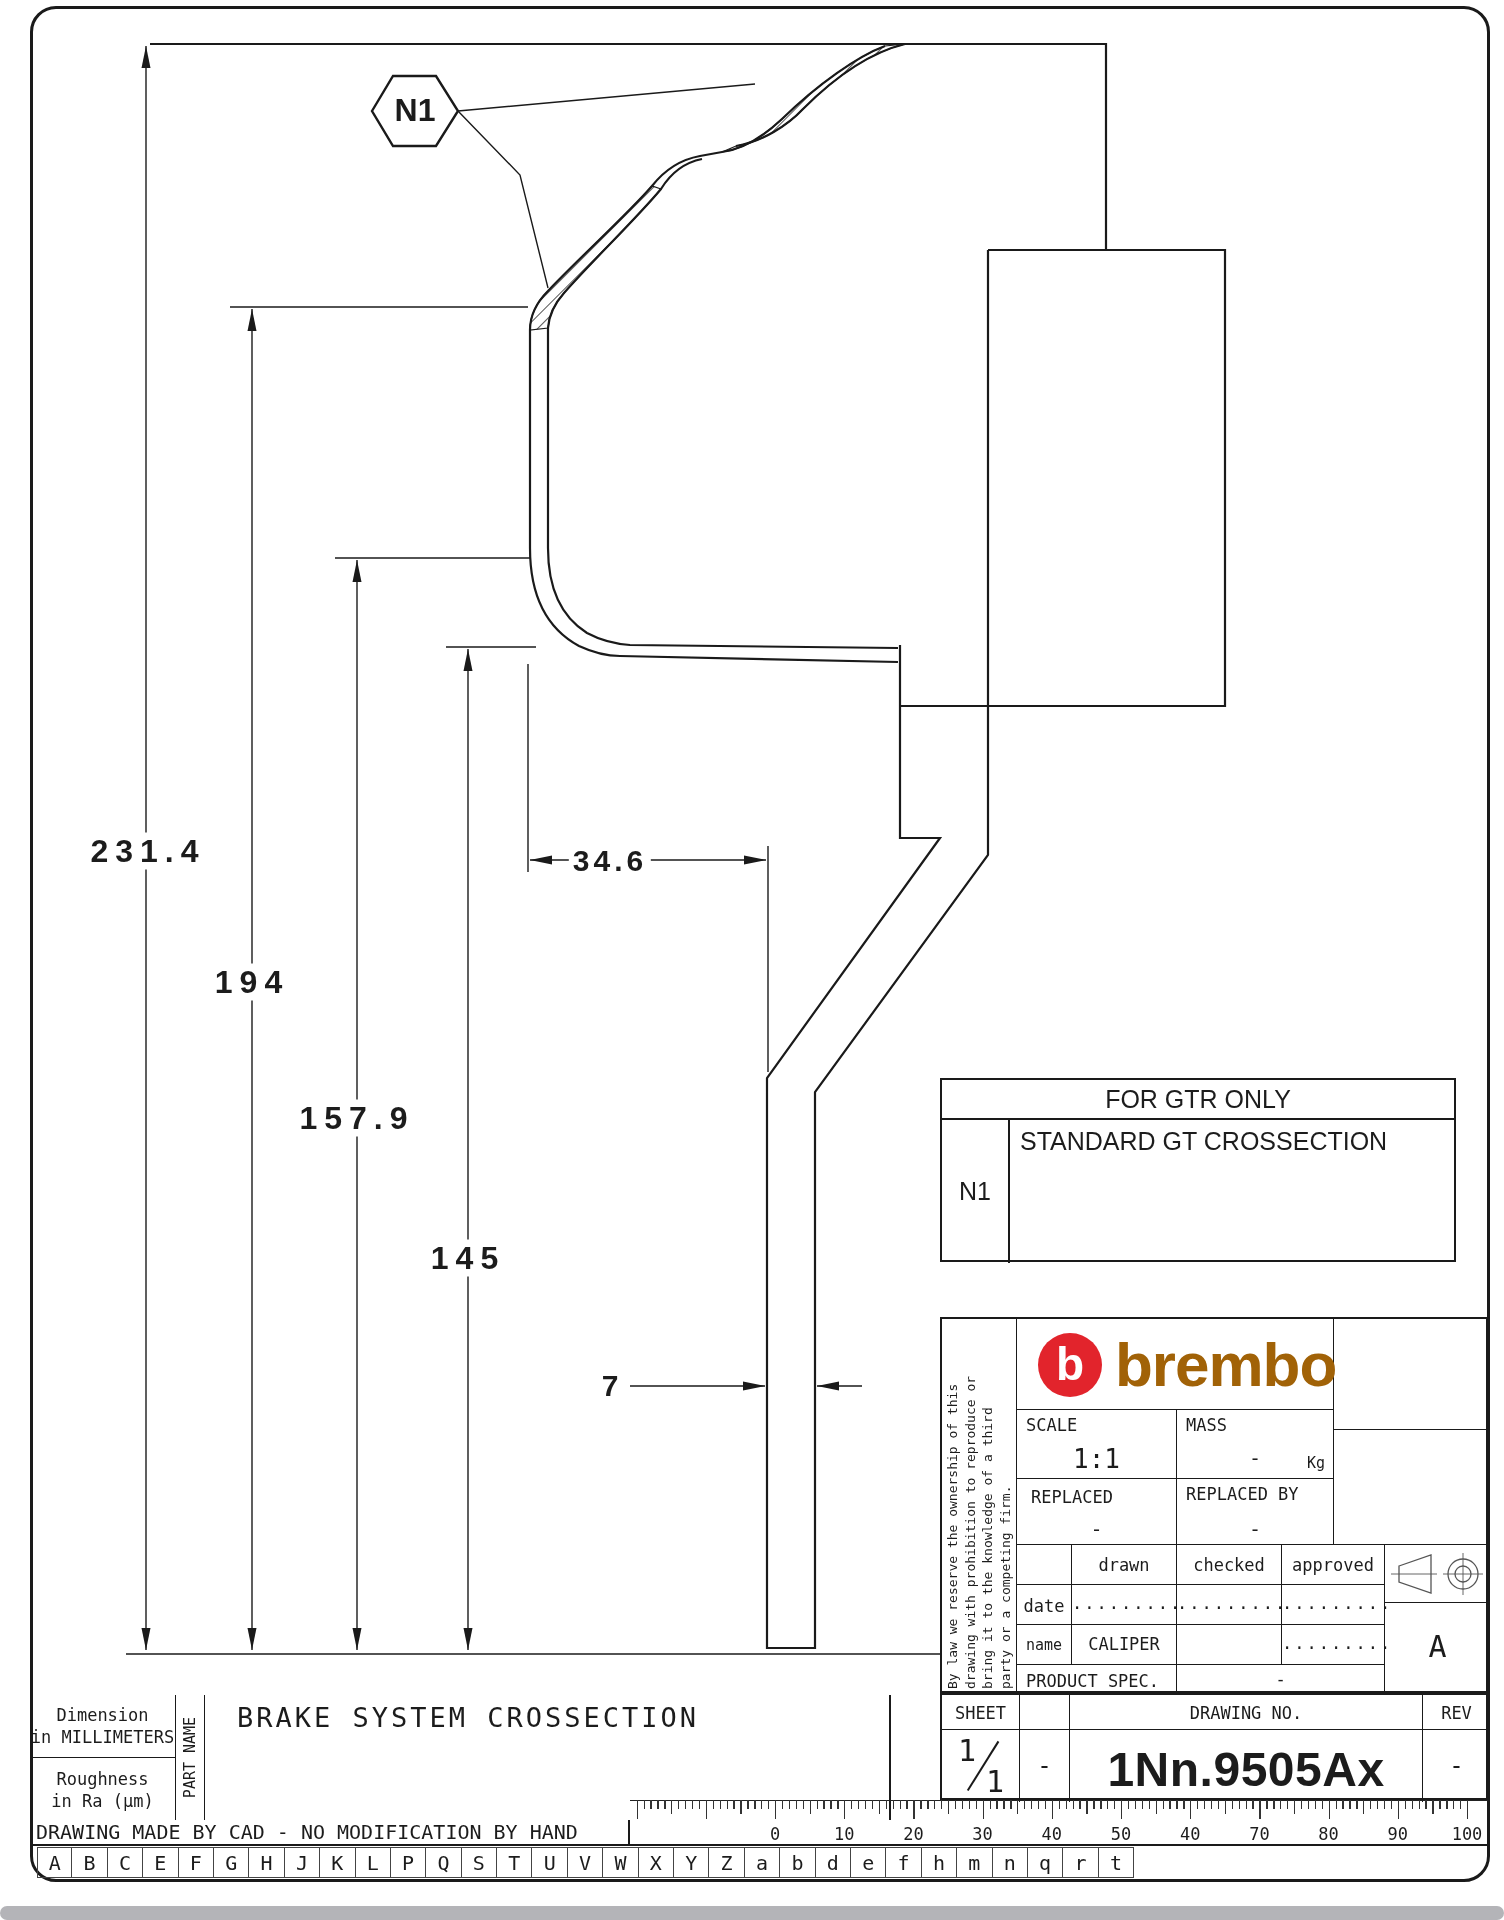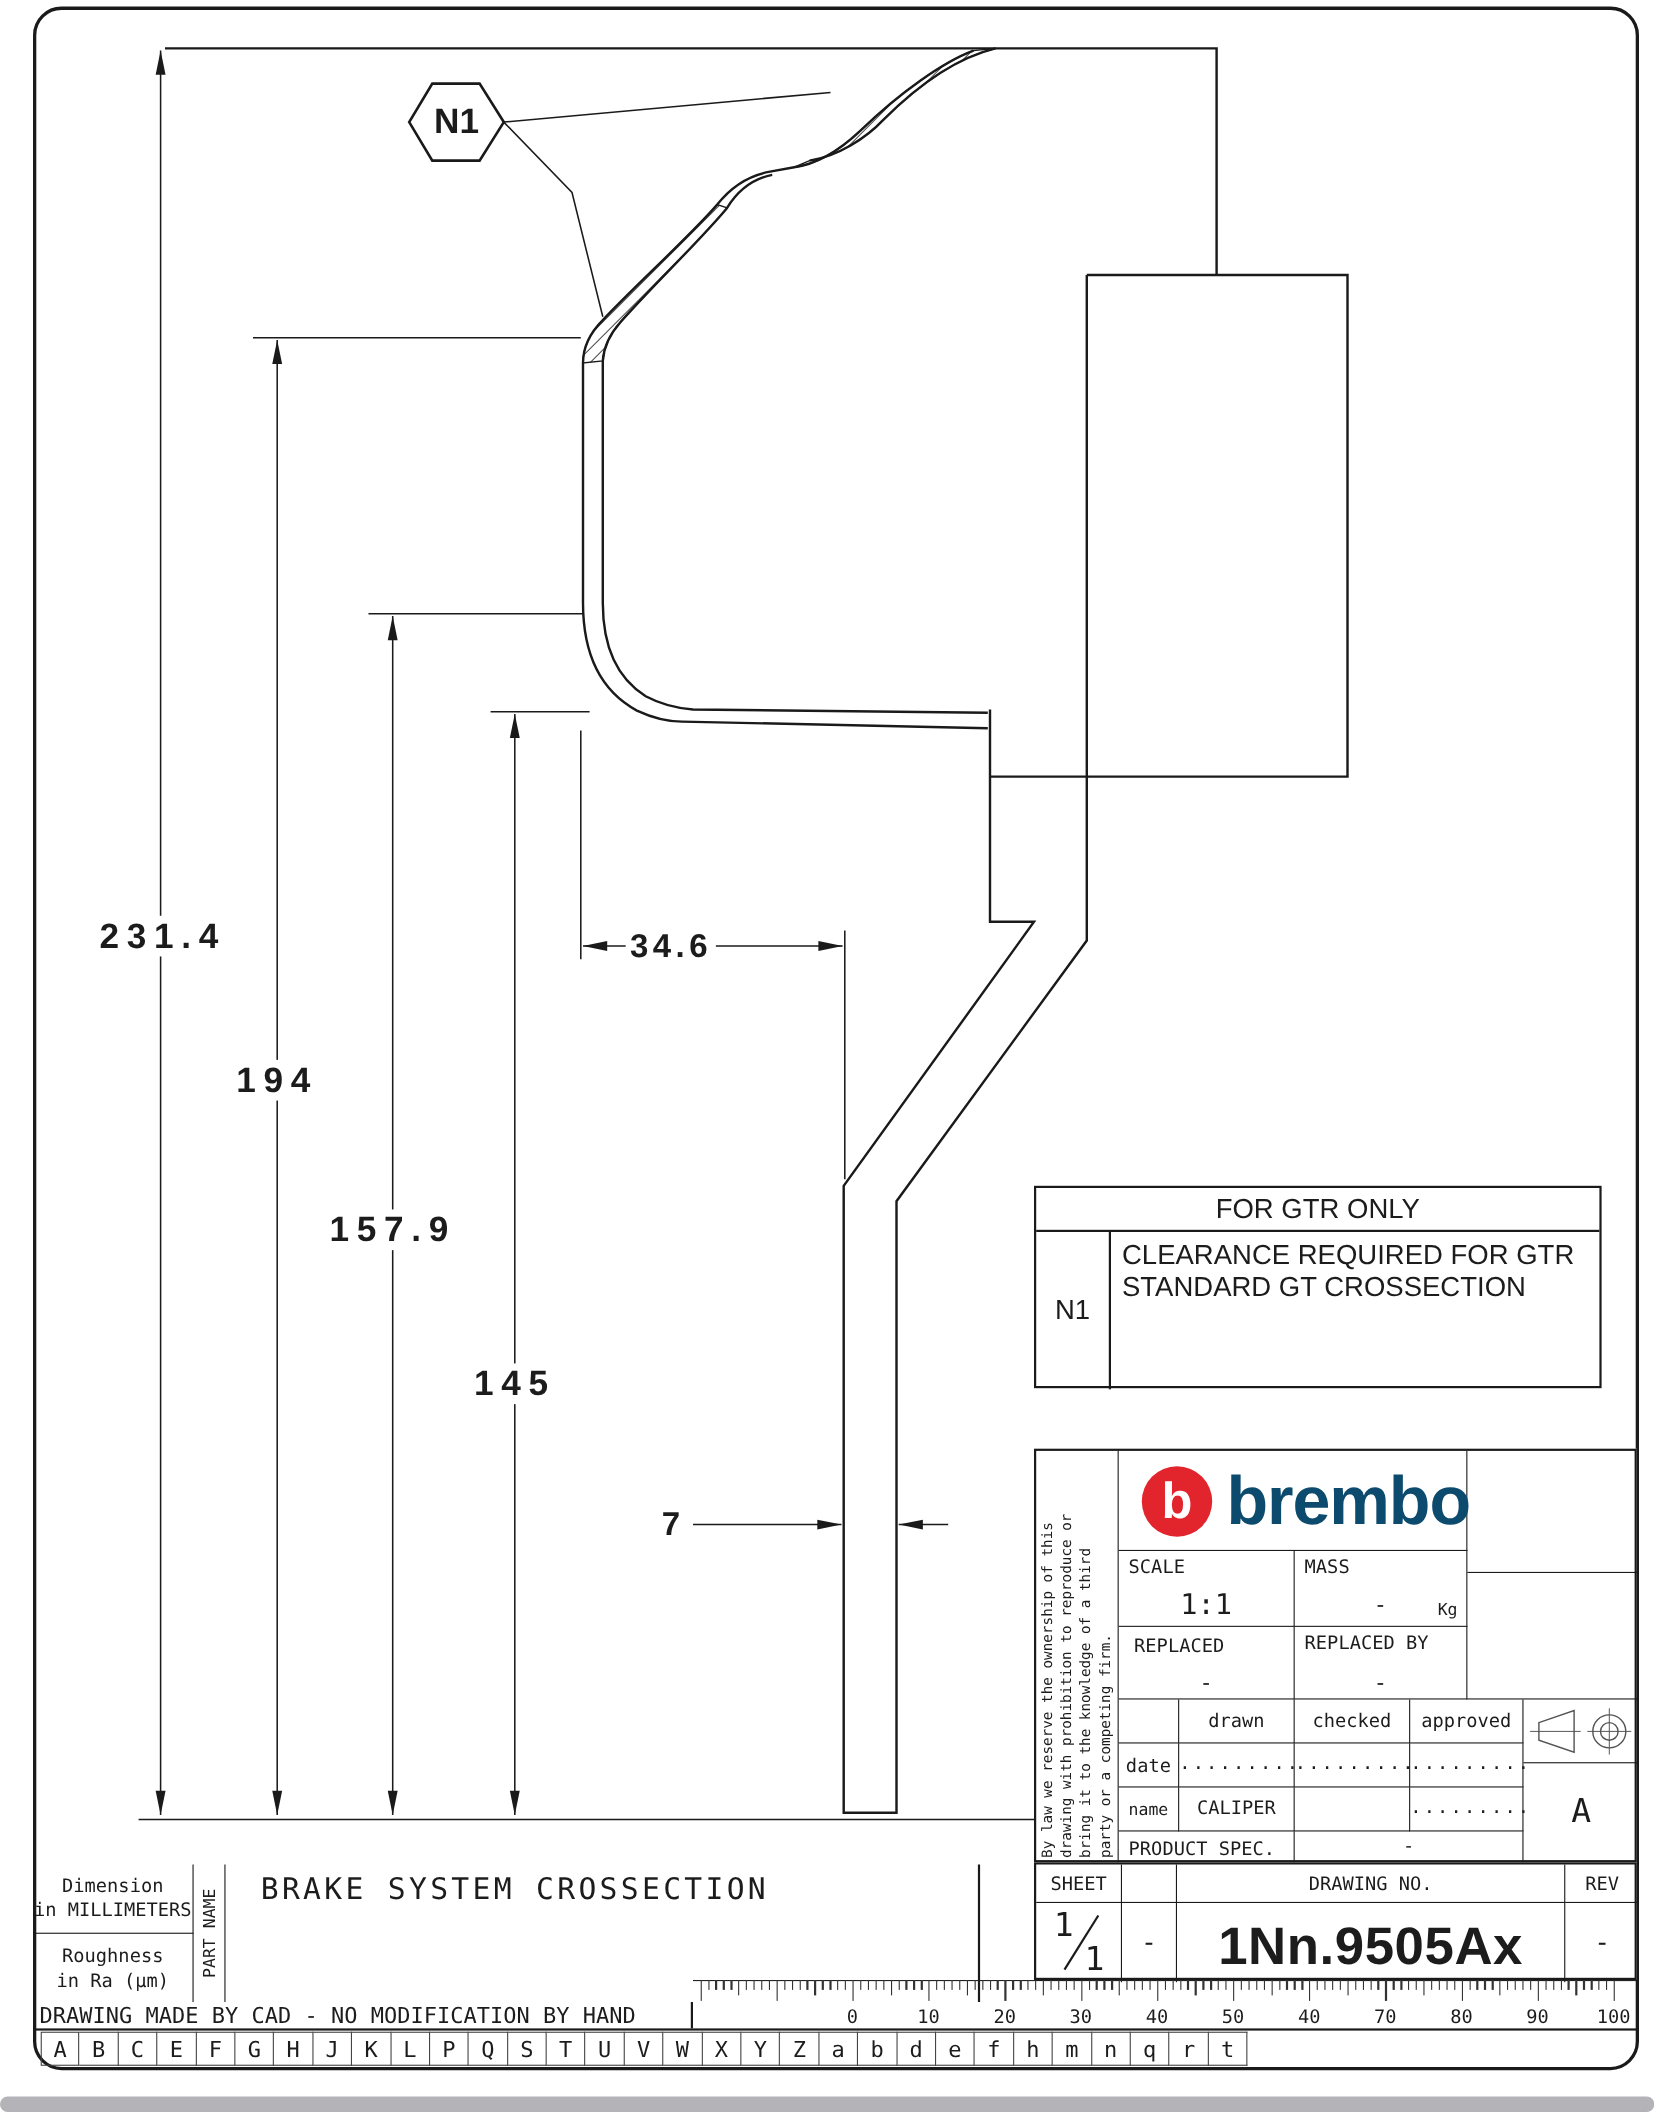--- a/index.html
+++ b/index.html
@@ -134,21 +134,20 @@
   <div class="abs dimlabel" style="left:357px;top:1118px">157.9</div>
   <div class="abs dimlabel" style="left:468px;top:1258px">145</div>
   <div class="abs dimlabel small" style="left:610px;top:861px">34.6</div>
   <div class="abs dimlabel small" style="left:612px;top:1386px">7</div>
 
   <div class="abs note-table">
     <div class="note-header">FOR GTR ONLY</div>
     <div class="note-body">
       <div class="note-ref">N1</div>
       <div class="note-lines">
-        <div>CLEARANCE REQUIRED FOR GTR</div>
         <div>STANDARD GT CROSSECTION</div>
       </div>
     </div>
   </div>
 
   <div class="abs tblock">
 
     <div class="cell legal bR">
       <div class="legal-inner">
         <div>By law we reserve the ownership of this</div>
@@ -156,21 +155,21 @@
         <div>bring it to the knowledge of a third</div>
         <div>party or a competing firm.</div>
       </div>
     </div>
 
     <div class="cell bR bB" style="left:75px;top:0;width:317px;height:91px">
       <svg width="70" height="70" style="position:absolute;left:18px;top:11px">
         <circle cx="35" cy="35" r="32" fill="#e2242c"></circle>
         <text x="35" y="50" text-anchor="middle" fill="#fff" font-size="46" font-weight="700">b</text>
       </svg>
-      <div class="logo-text" style="position:absolute;left:98px;top:15px;color:#0c4a6e">brembo</div>
+      <div class="logo-text" style="position:absolute;left:98px;top:15px;color:#a16207">brembo</div>
     </div>
 
     <div class="cell bB" style="left:392px;top:0;width:156px;height:111px"></div>
     <div class="cell bB" style="left:392px;top:111px;width:156px;height:115px"></div>
 
     <div class="cell bR bB" style="left:75px;top:91px;width:160px;height:69px">
       <span class="lbl">SCALE</span>
       <div class="ctr" style="top:34px;font-size:26px">1:1</div>
     </div>
     <div class="cell bR bB" style="left:235px;top:91px;width:157px;height:69px">

